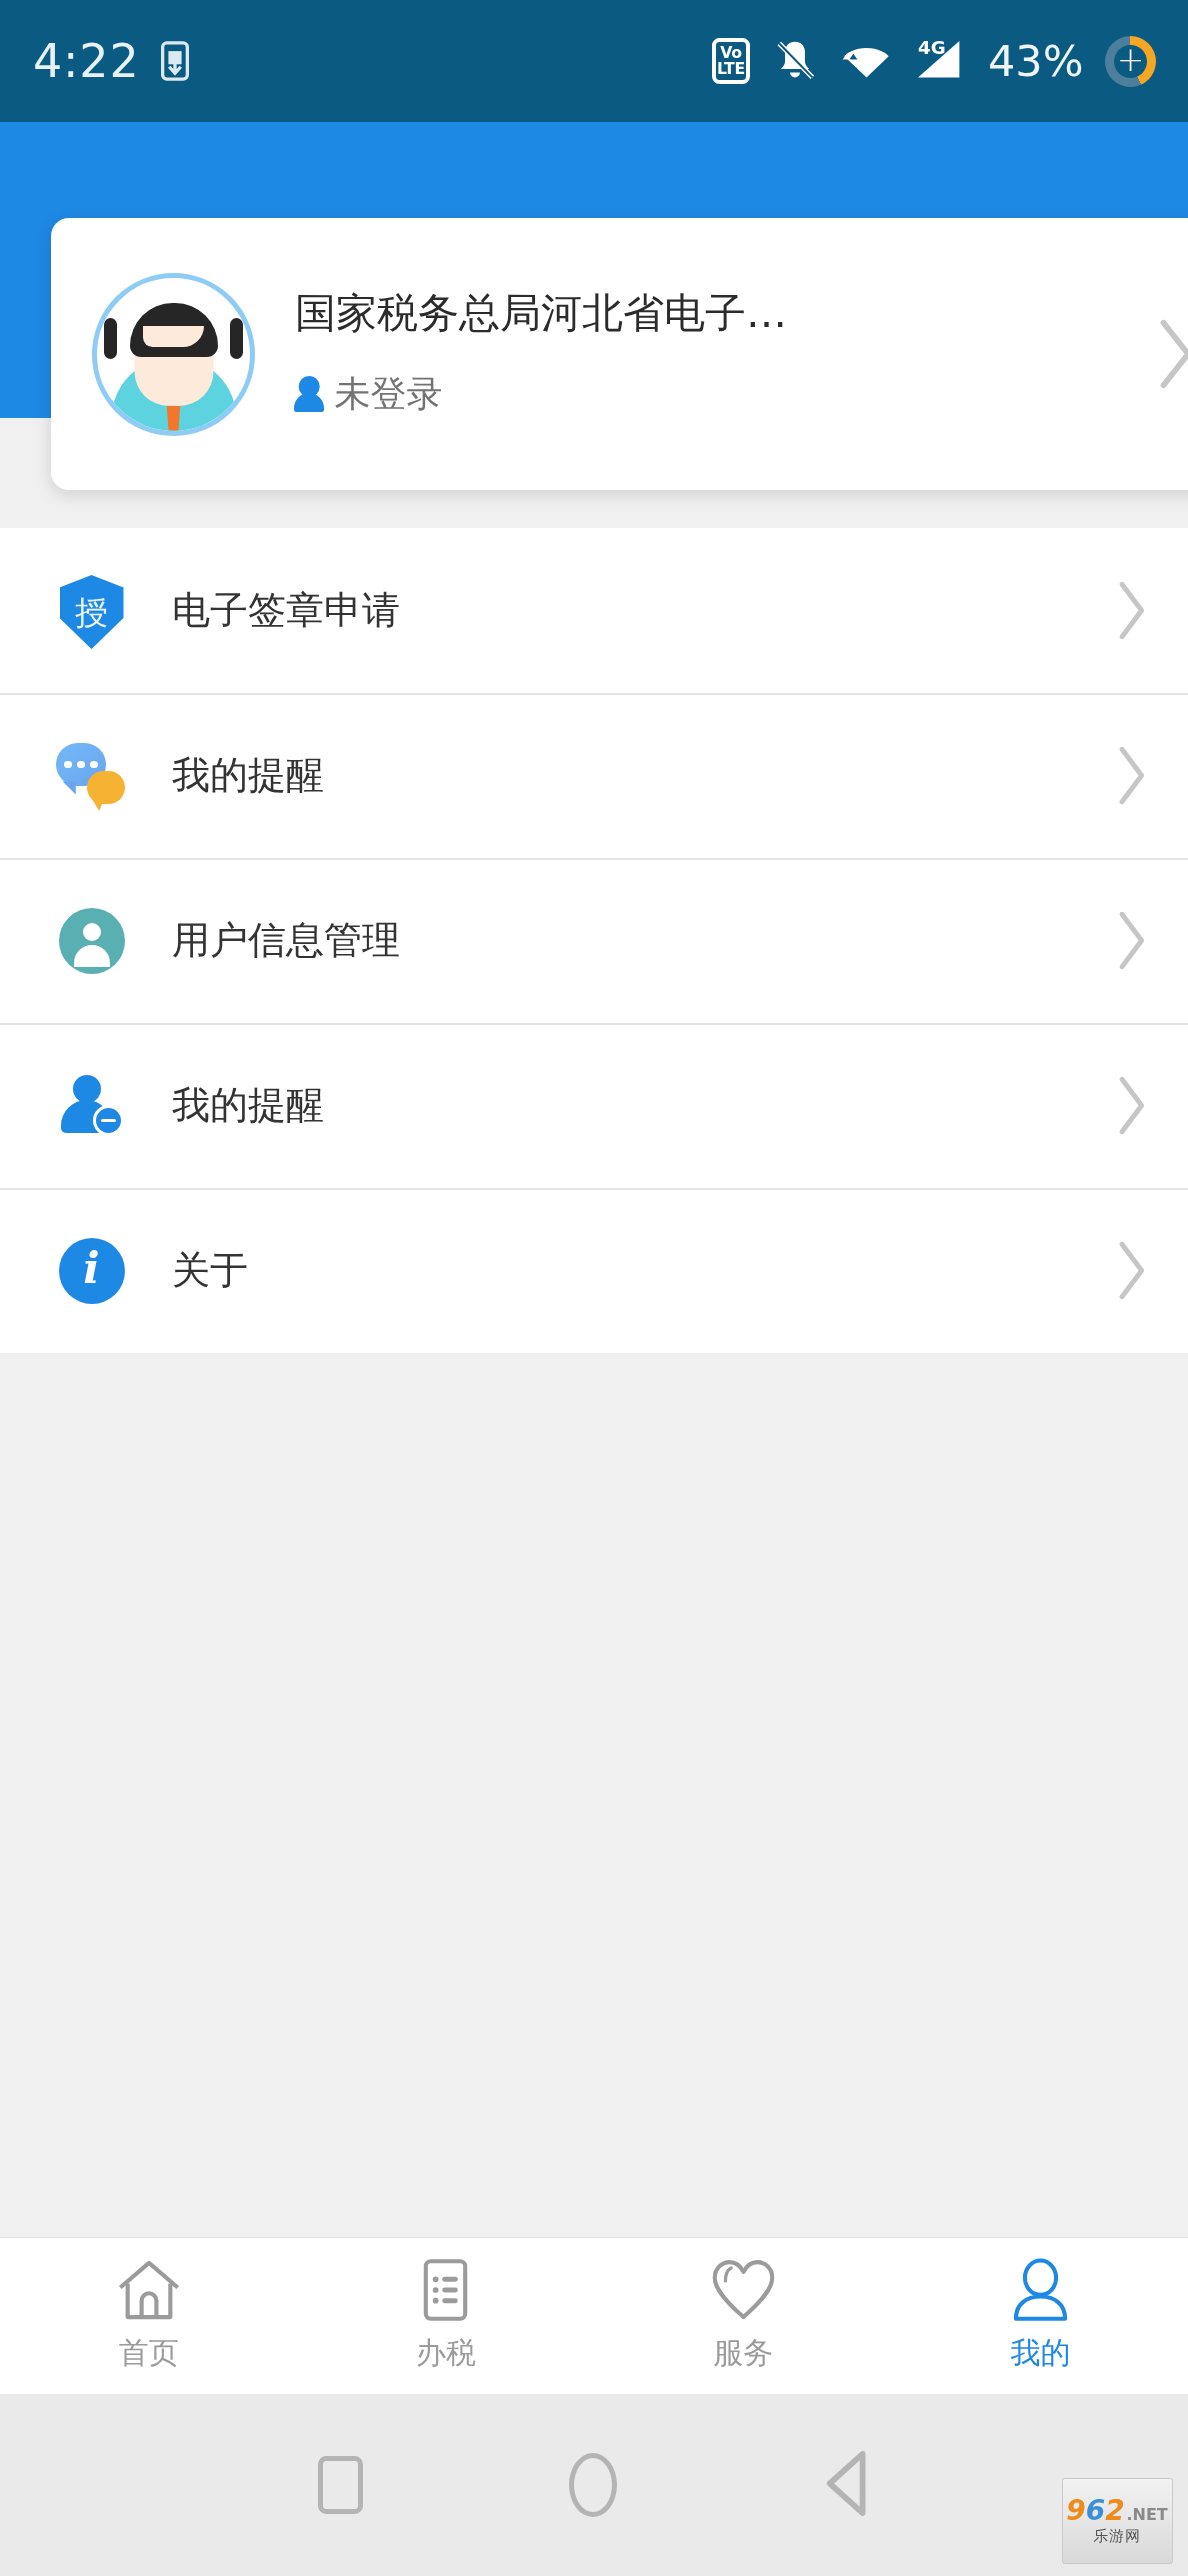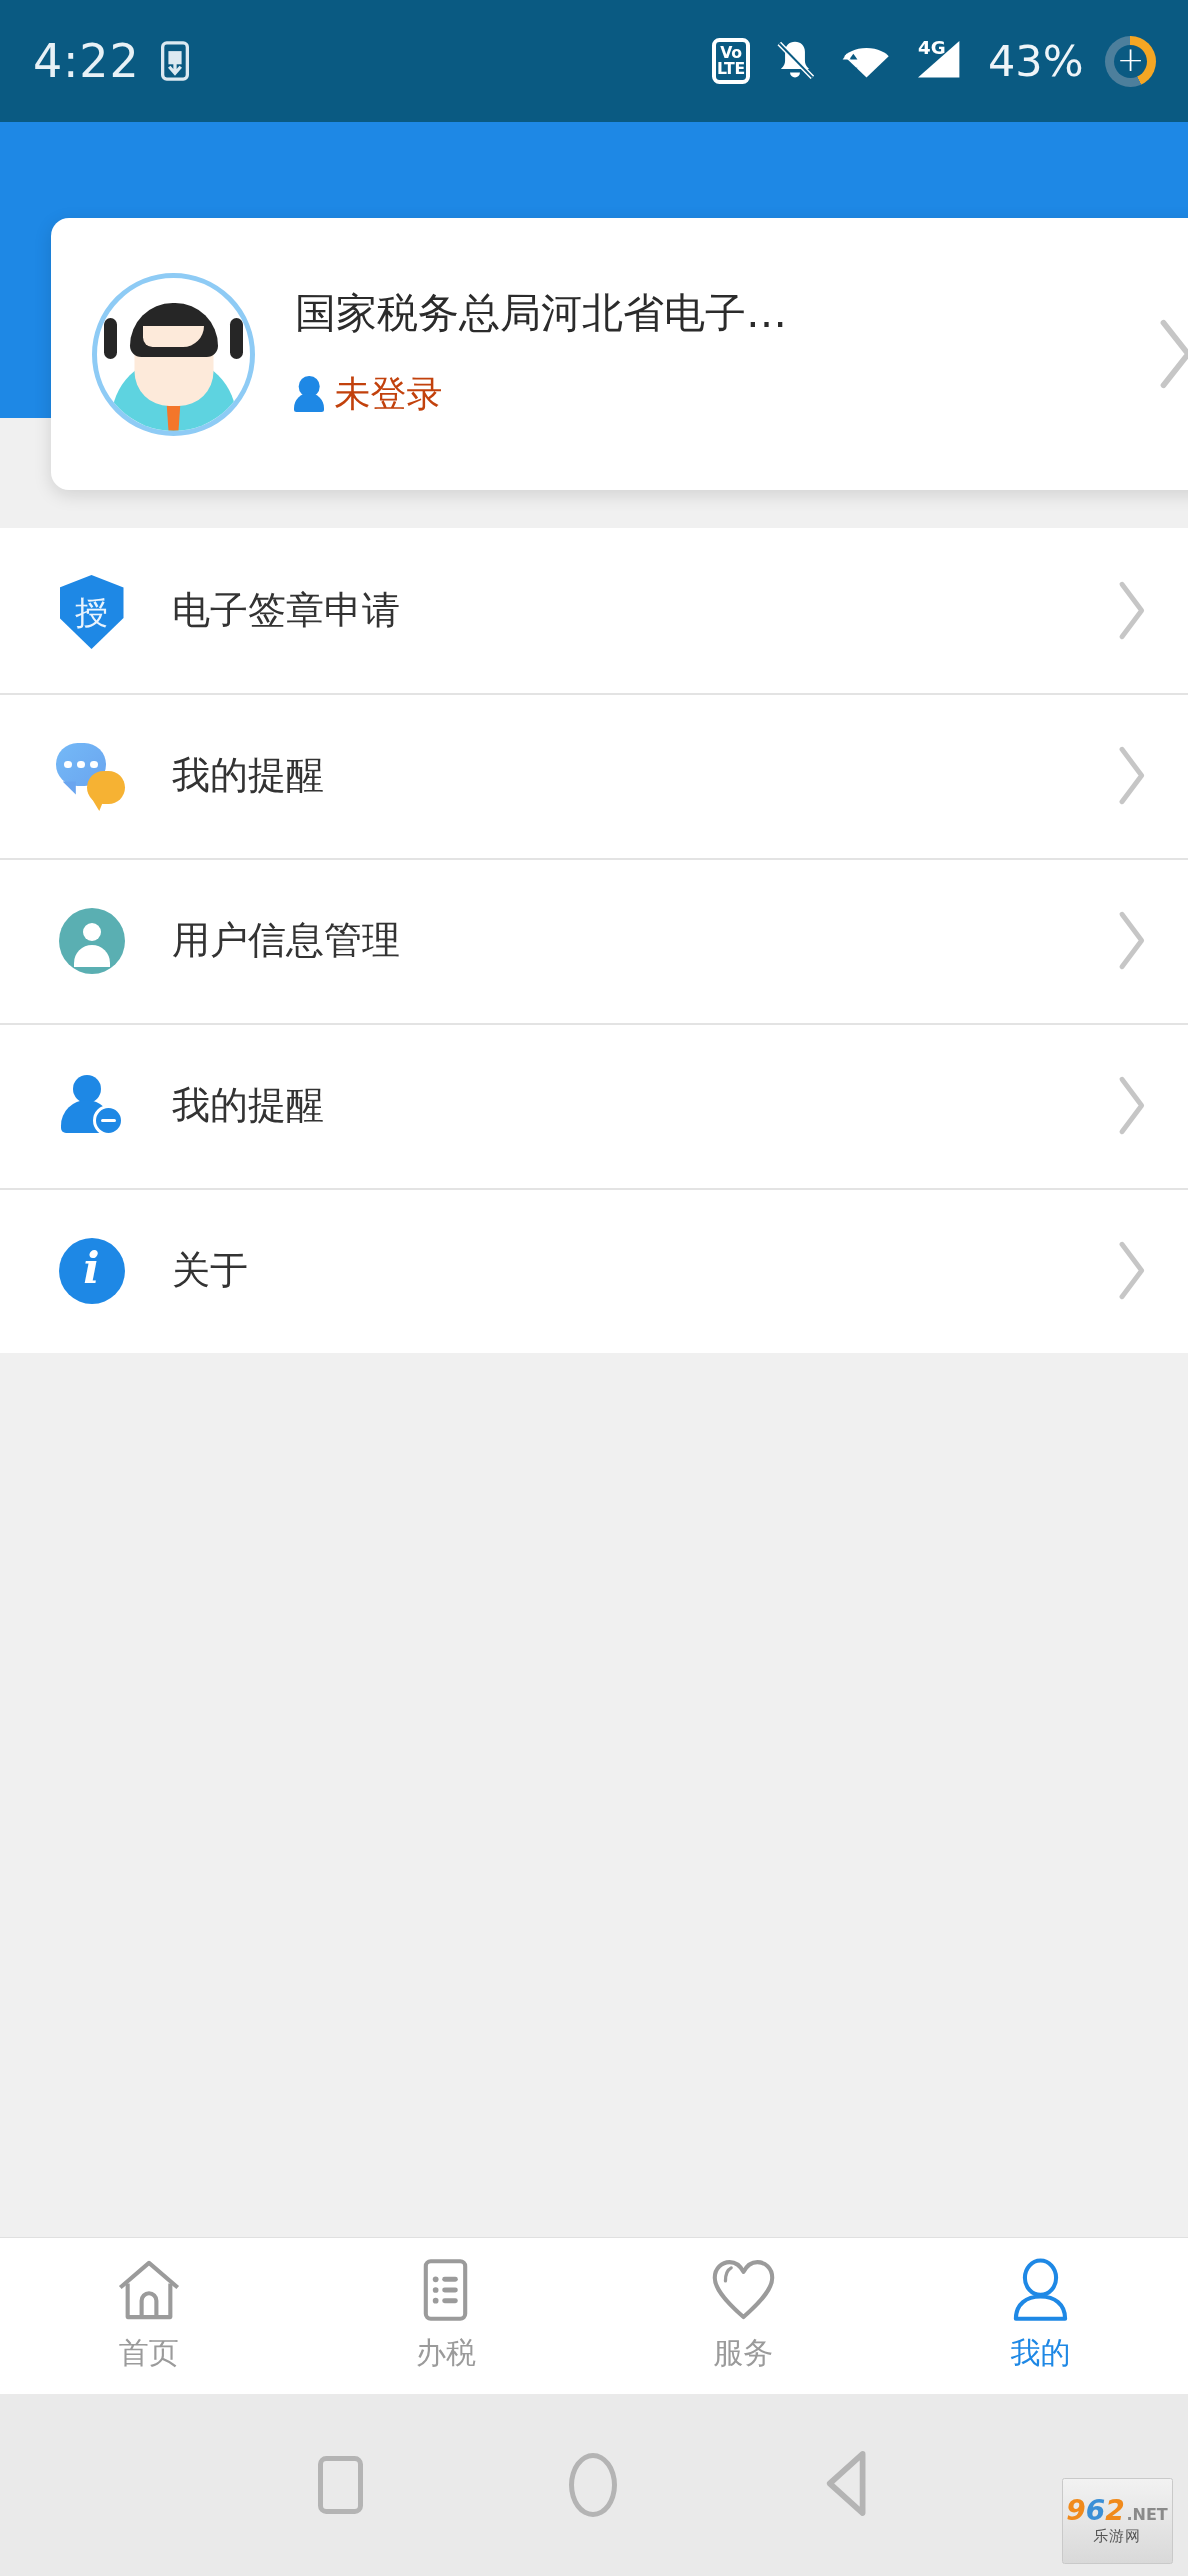--- a/index.html
+++ b/index.html
@@ -97,21 +97,21 @@
 
   .profile-text{ margin-left:40px; flex:1; min-width:0; }
   .profile-title{
     color:#2b2b2b; font-size:41px; line-height:1.2; font-weight:400;
     white-space:nowrap; overflow:hidden;
   }
   .profile-sub{ margin-top:31px; display:flex; align-items:center; }
   .p-usericon{ width:28px; height:36px; position:relative; flex:none; margin-right:11.6px; }
   .p-usericon .h{ position:absolute; top:0; left:50%; transform:translateX(-50%); width:20.6px; height:20.6px; border-radius:50%; background:#1e88e5; }
   .p-usericon .b{ position:absolute; bottom:0; left:50%; transform:translateX(-50%); width:30px; height:19px; border-radius:15px 15px 2.5px 2.5px; background:#1e88e5; }
-  .profile-sub span.lbl{ color:#c2410c; font-size:36px; }
+  .profile-sub span.lbl{ color:#737373; font-size:36px; }
   .card-chev{ flex:none; margin-left:16.5px; }
 
   
   .chev{ display:block; }
   .chev svg{ display:block; }
 
   
   .list{
     position:absolute; left:0; top:528px; width:1189px; background:#ffffff;
   }

